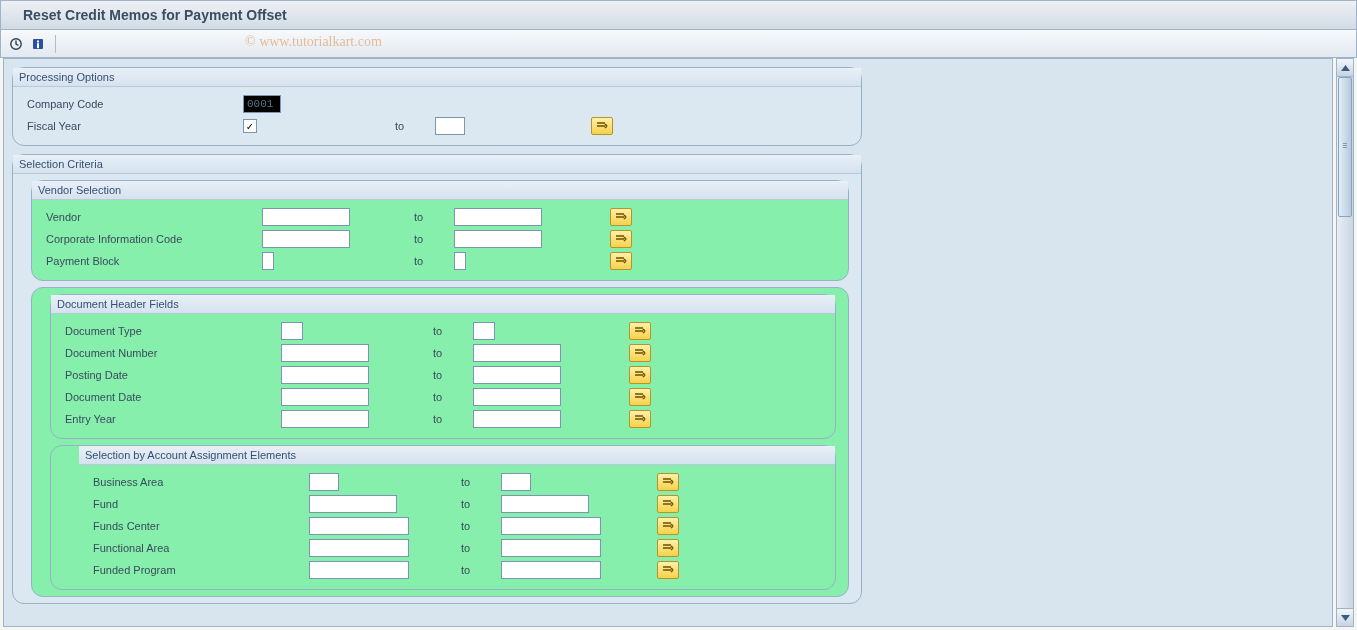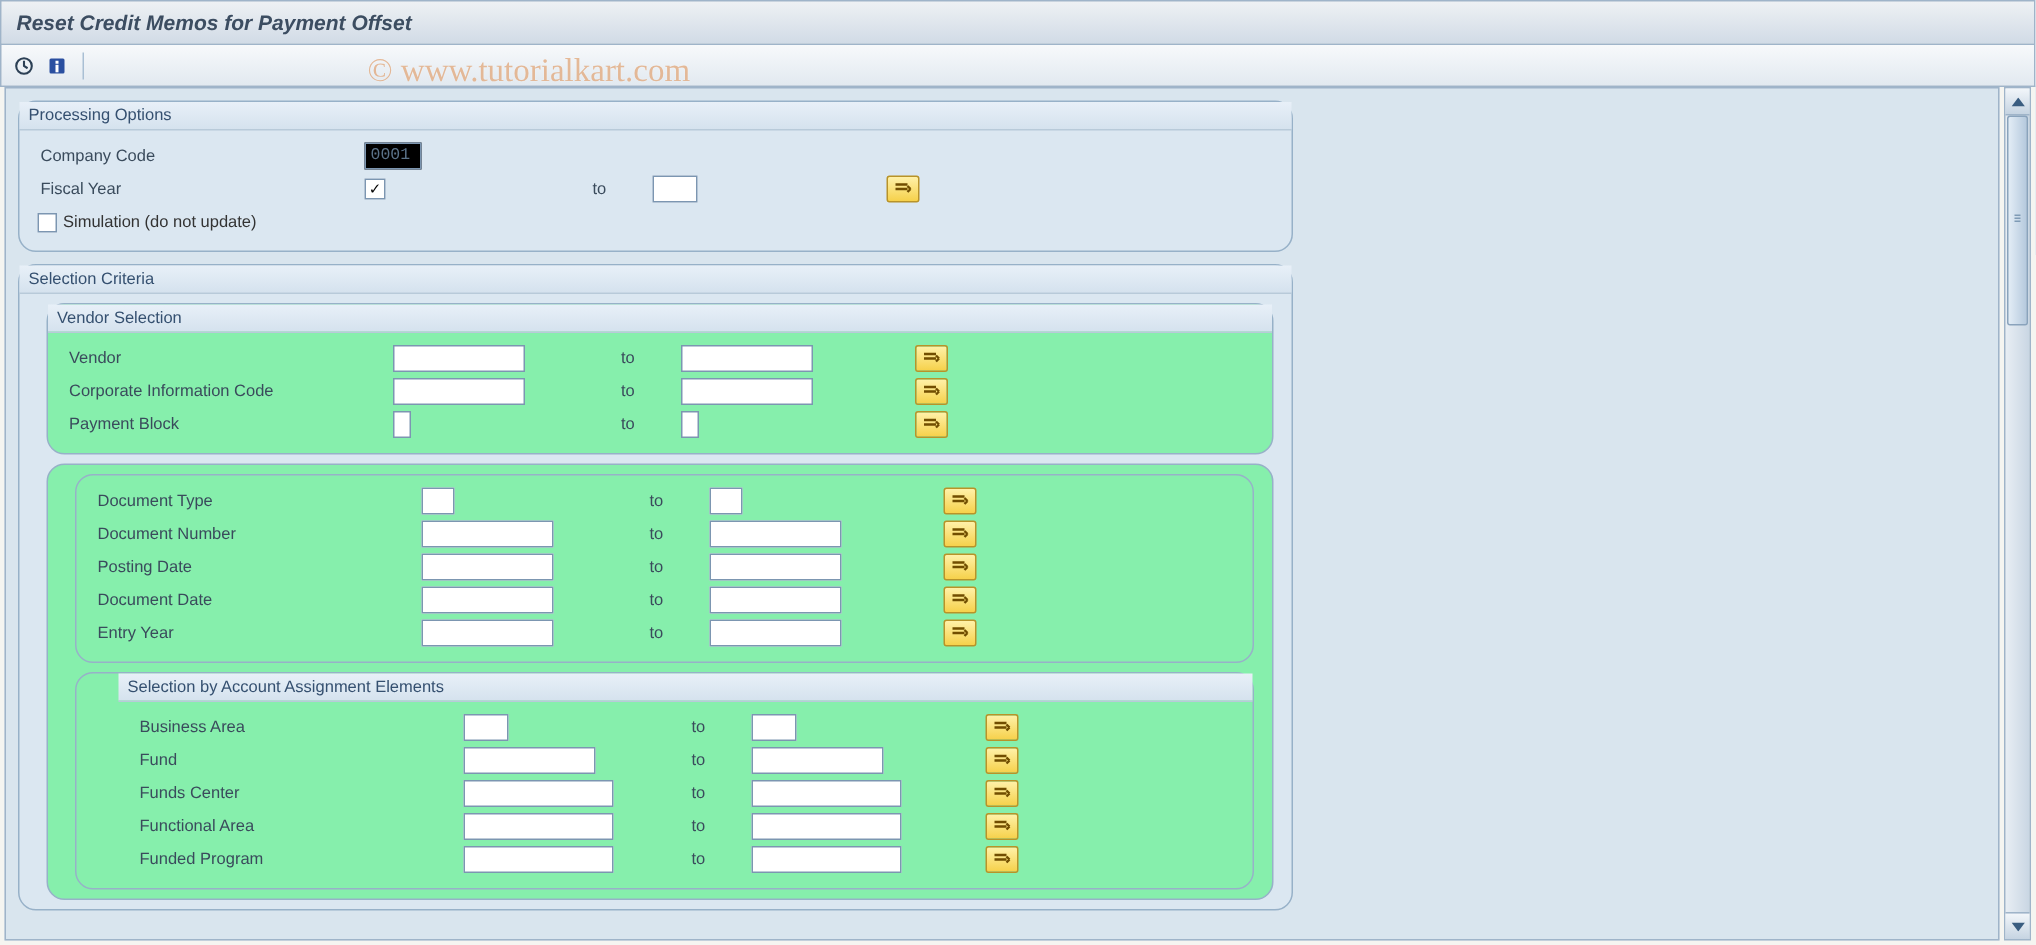--- a/index.html
+++ b/index.html
@@ -10,23 +10,22 @@
       color: #333;
       width: 1357px;
       height: 630px;
       overflow: hidden;
       position: relative;
     }
 
     .title-bar {
       background: linear-gradient(to bottom, #eef1f4 0%, #d1dbe6 100%);
       border: 1px solid #9fb4c9;
-      padding: 6px 10px;
+      padding: 6px 22px;
       font-weight: bold;
-      font-style: italic;
       font-size: 14px;
       color: #3c4d61;
     }
 
     .toolbar {
       background: linear-gradient(to bottom, #f7f9fb, #e2e9f0);
       border: 1px solid #9fb4c9;
       border-top: none;
       padding: 4px 6px;
       height: 28px;
@@ -43,21 +42,21 @@
     .tb-sep {
       width: 1px; height: 18px;
       background: #a9bfd4;
       margin: 0 4px;
     }
 
     .watermark {
       position: absolute;
       top: 34px; left: 245px;
       color: rgba(218,151,99,0.65);
-      font-size: 22px;
+      font-size: 14px;
       font-family: Georgia, serif;
       pointer-events: none;
       text-shadow: 0 0 1px rgba(255,255,255,0.6);
       z-index: 100;
     }
 
     .content-area {
       position: absolute;
       top: 58px; left: 3px; right: 24px; bottom: 3px;
       background: #d9e5ee;
@@ -231,24 +230,20 @@
         </div>
         <div class="more-cell">
           <span class="more-btn">
             <svg width="14" height="10" viewBox="0 0 14 10">
                 <path d="M2 2 h8 M2 5 h8 M12 5 l-2 -2 M12 5 l-2 2" stroke="#714e00" stroke-width="1.6" fill="none"></path>
               </svg>
           </span>
         </div>
       </div>
 
-      <div class="checkbox-row">
-        <span class="box"></span>
-        <span>Simulation (do not update)</span>
-      </div>
 
     </div>
   </div>
 
   <div class="group-box" style="padding-bottom:0;">
     <div class="group-title">Selection Criteria</div>
     <div class="group-body nested">
 
       <div class="group-box inner">
         <div class="group-title">Vendor Selection</div>
@@ -286,20 +281,21 @@
                   </svg>
                 </span></div>
             </div>
           </div>
       </div>
 
       <div class="group-box inner" style="margin-bottom:0;">
         <div class="group-body nested">
 
           <div class="group-box inner">
+            <div class="group-title">Document Header Fields</div>
             <div class="group-body" id="header-rows">
                 <div class="row">
                   <div class="lbl">Document Type</div>
                   <div class="from-cell"><input class="inp w25" style=""></div>
                   <div class="to-lbl">to</div>
                   <div class="to-cell"><input class="inp w25" style=""></div>
                   <div class="more-cell"><span class="more-btn">
                       <svg width="14" height="10" viewBox="0 0 14 10">
                         <path d="M2 2 h8 M2 5 h8 M12 5 l-2 -2 M12 5 l-2 2" stroke="#714e00" stroke-width="1.6" fill="none"></path>
                       </svg>

